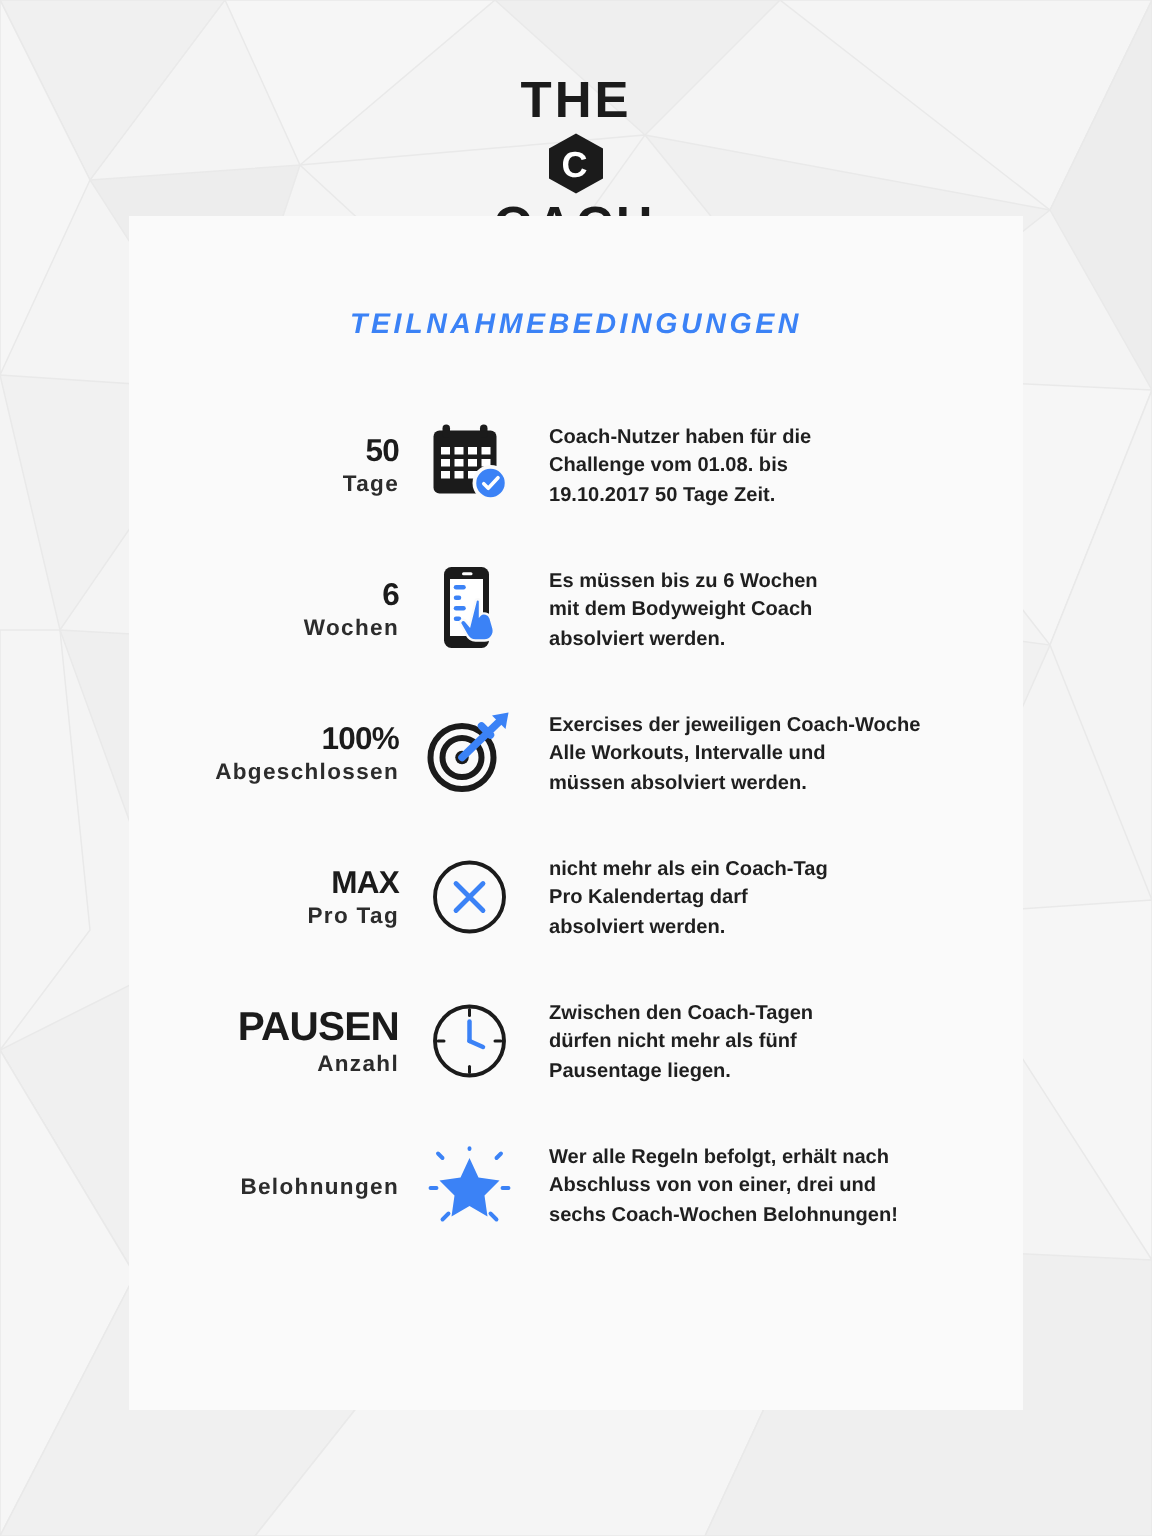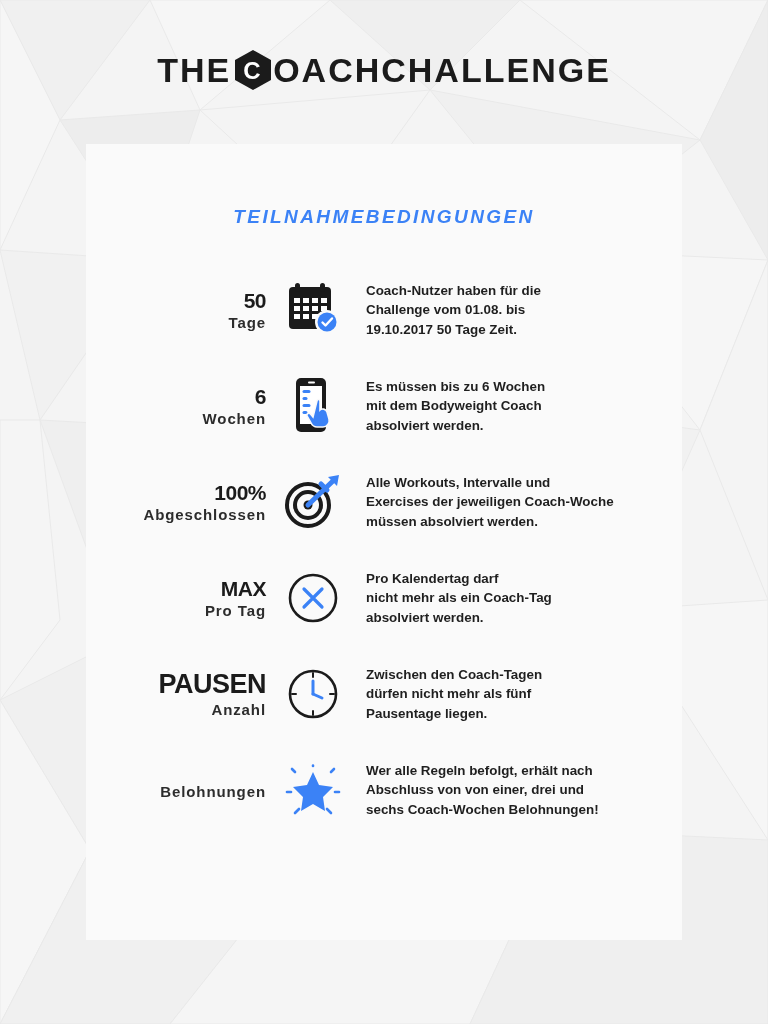--- a/index.html
+++ b/index.html
@@ -33,20 +33,21 @@
     text-align: center;
   }
   .logo-line {
     display: inline-flex;
     align-items: center;
     justify-content: center;
     font-size: 34px;
     font-weight: bold;
     letter-spacing: 2px;
     color: #1b1b1b;
+    flex-direction: column;
   }
   .logo-word { font-weight: 800; }
   .hex-wrap {
     position: relative;
     width: 44px; height: 44px;
     display: inline-block;
     vertical-align: middle;
   }
   .hex-wrap svg { display: block; }
   .coach-rest { margin-left: -2px; }
@@ -247,40 +248,40 @@
             <svg width="64" height="62" viewBox="0 0 64 62">
               <circle cx="27" cy="34" r="21" fill="none" stroke="#1b1b1b" stroke-width="4"></circle>
               <circle cx="27" cy="34" r="13" fill="none" stroke="#1b1b1b" stroke-width="4"></circle>
               <circle cx="27" cy="34" r="4.5" fill="#1b1b1b"></circle>
               <path d="M27 34 L54 8" stroke="#3b82f6" stroke-width="5" stroke-linecap="round"></path>
               <path d="M47 6 L58 4 L56 15 Z" fill="#3b82f6"></path>
               <path d="M40 13 l6 6" stroke="#3b82f6" stroke-width="5" stroke-linecap="round"></path>
             </svg>
           </div>
           <div class="row-text">
+            <div>Exercises der jeweiligen Coach-Woche</div>
             <div>Alle Workouts, Intervalle und</div>
-            <div>Exercises der jeweiligen Coach-Woche</div>
             <div>müssen absolviert werden.</div>
           </div>
         </div>
 
         <div class="row">
           <div class="row-left">
             <div class="big">MAX</div>
             <div class="sub">Pro Tag</div>
           </div>
           <div class="row-icon">
             <svg width="60" height="60" viewBox="0 0 60 60">
               <circle cx="30" cy="30" r="23" fill="none" stroke="#1b1b1b" stroke-width="2.6"></circle>
               <path d="M21 21 L39 39 M39 21 L21 39" stroke="#3b82f6" stroke-width="3.2" stroke-linecap="round"></path>
             </svg>
           </div>
           <div class="row-text">
+            <div>nicht mehr als ein Coach-Tag</div>
             <div>Pro Kalendertag darf</div>
-            <div>nicht mehr als ein Coach-Tag</div>
             <div>absolviert werden.</div>
           </div>
         </div>
 
         <div class="row">
           <div class="row-left">
             <div class="big small-big">PAUSEN</div>
             <div class="sub">Anzahl</div>
           </div>
           <div class="row-icon">

